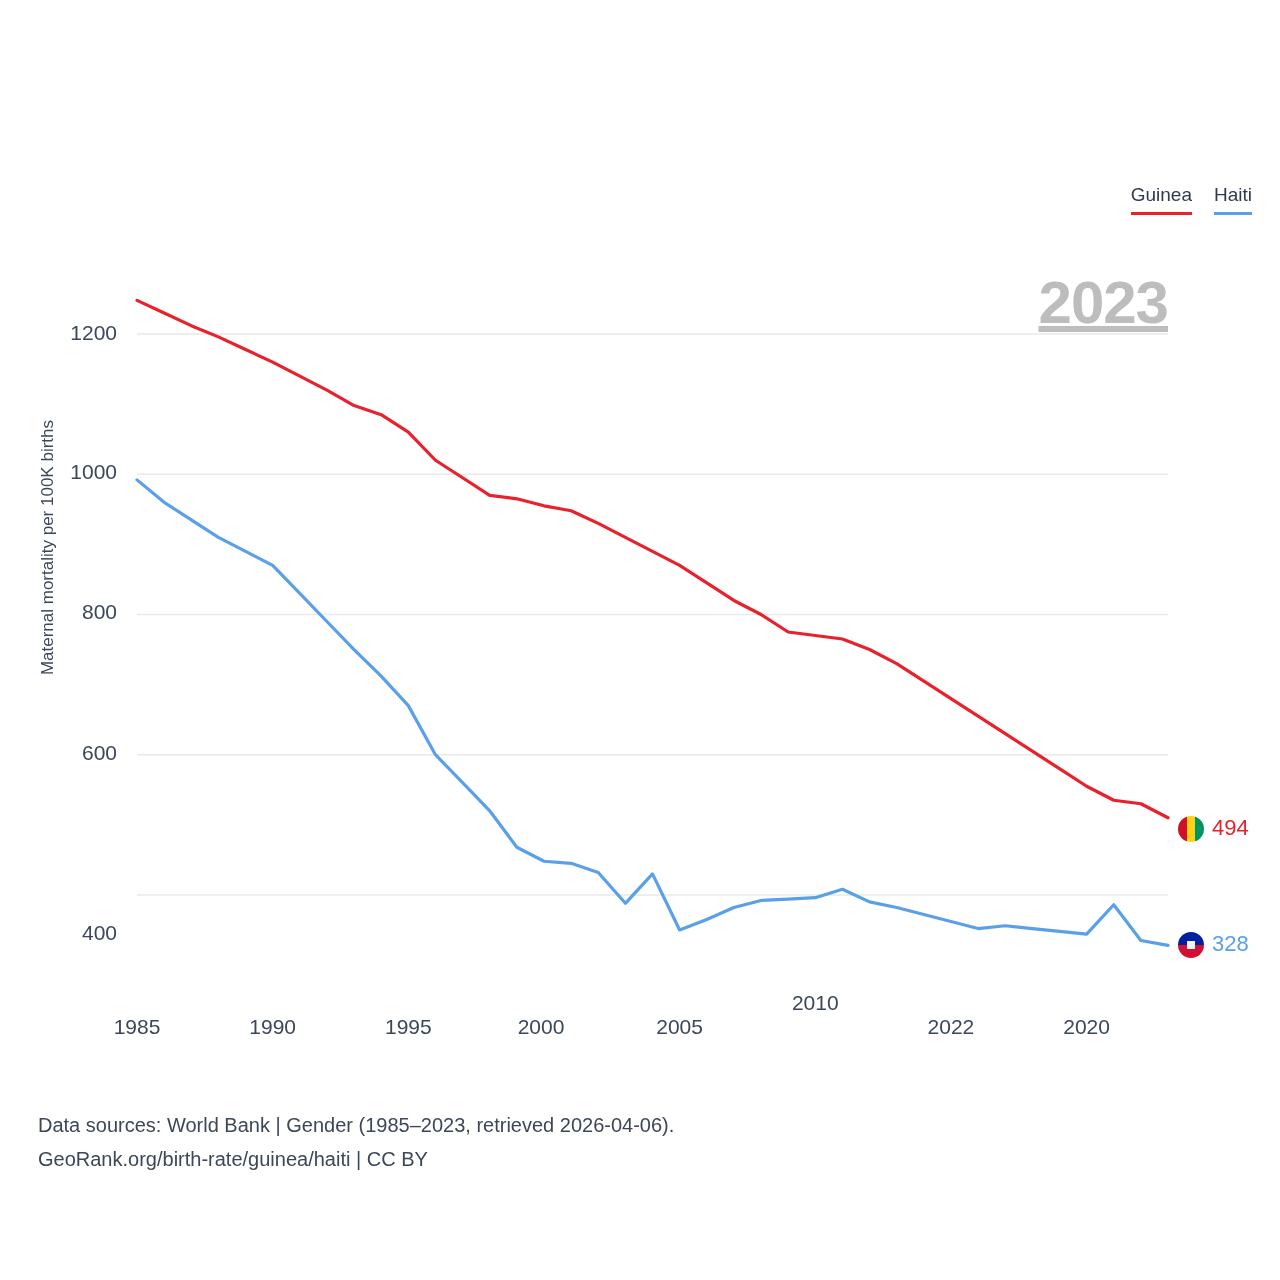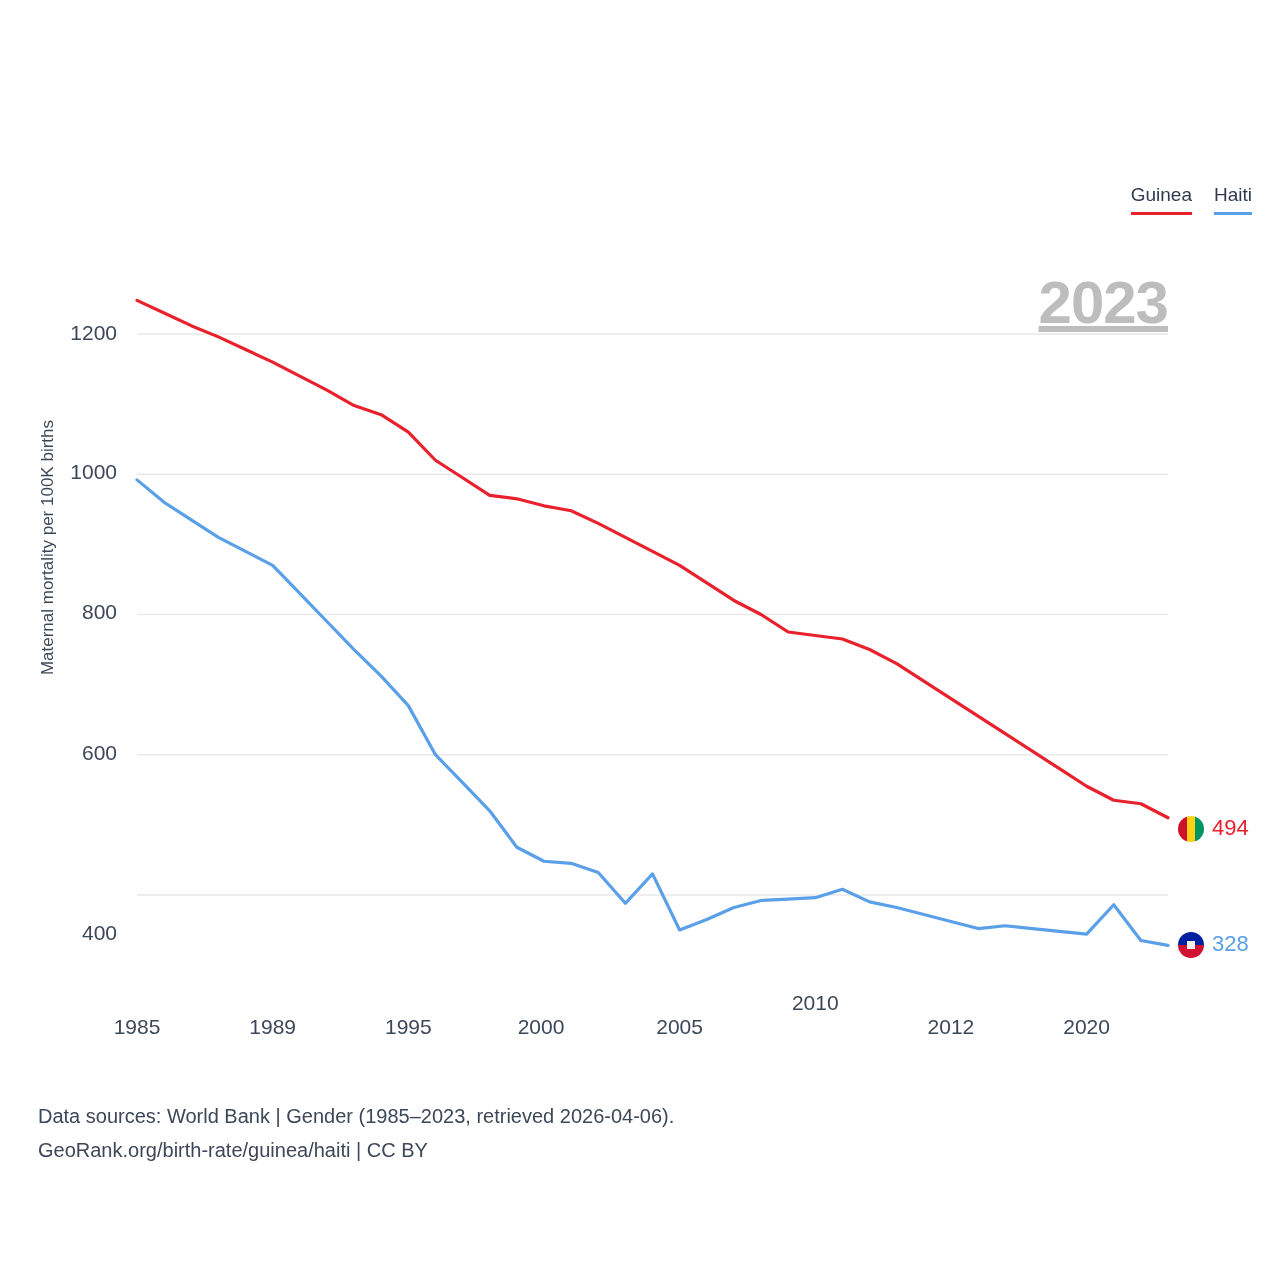--- a/index.html
+++ b/index.html
@@ -123,21 +123,21 @@
     position: absolute;
     left: 9px;
     top: 9px;
     width: 8px;
     height: 8px;
     background: #f1f1f1;
   }
   .footer {
     position: absolute;
     left: 38px;
-    bottom: 113px;
+    bottom: 104px;
     font-size: 20px;
     color: #3c4758;
     line-height: 1.7;
   }
 </style>
 </head>
 <body>
 
 <div class="page">
 
@@ -163,26 +163,26 @@
 
   <div id="ytick-layer">
       <div class="ytick" style="left: 27px; top: 880.896px; margin-top: 40px;">400</div>
       <div class="ytick" style="left: 27px; top: 740.688px; text-align: right;">600</div>
       <div class="ytick" style="left: 27px; top: 600.479px;">800</div>
       <div class="ytick" style="left: 27px; top: 460.271px;">1000</div>
       <div class="ytick" style="left: 27px; top: 321px;">1200</div>
     </div>
   <div id="xtick-layer">
       <div class="xtick" style="left: 92px; top: 1015px;">1985</div>
-      <div class="xtick" style="left: 227.658px; top: 1015px;">1989</div>
+      <div class="xtick" style="left: 227.658px; top: 1015px;">1990</div>
       <div class="xtick" style="left: 363.316px; top: 1015px;">1995</div>
       <div class="xtick" style="left: 496px; top: 1015px;">2000</div>
       <div class="xtick" style="left: 634.632px; top: 1015px;">2005</div>
       <div class="xtick" style="left: 770.289px; top: 991px;">2010</div>
-      <div class="xtick" style="left: 905.947px; top: 1015px;">2012</div>
+      <div class="xtick" style="left: 905.947px; top: 1015px;">2022</div>
       <div class="xtick" style="left: 1041.61px; top: 1015px;">2020</div>
     </div>
 
   <div class="flag flag-guinea" id="flag-guinea" style="left: 1178px; top: 815.998px;"></div>
   <div class="endlabel guinea" id="end-guinea" style="left: 1212px; top: 814.998px;">494</div>
   <div class="flag flag-haiti" id="flag-haiti" style="left: 1178px; top: 932.371px;"></div>
   <div class="endlabel haiti" id="end-haiti" style="left: 1212px; top: 931.371px;">328</div>
 
   <div class="footer">
     <div>Data sources: World Bank | Gender (1985–2023, retrieved 2026-04-06).</div>

